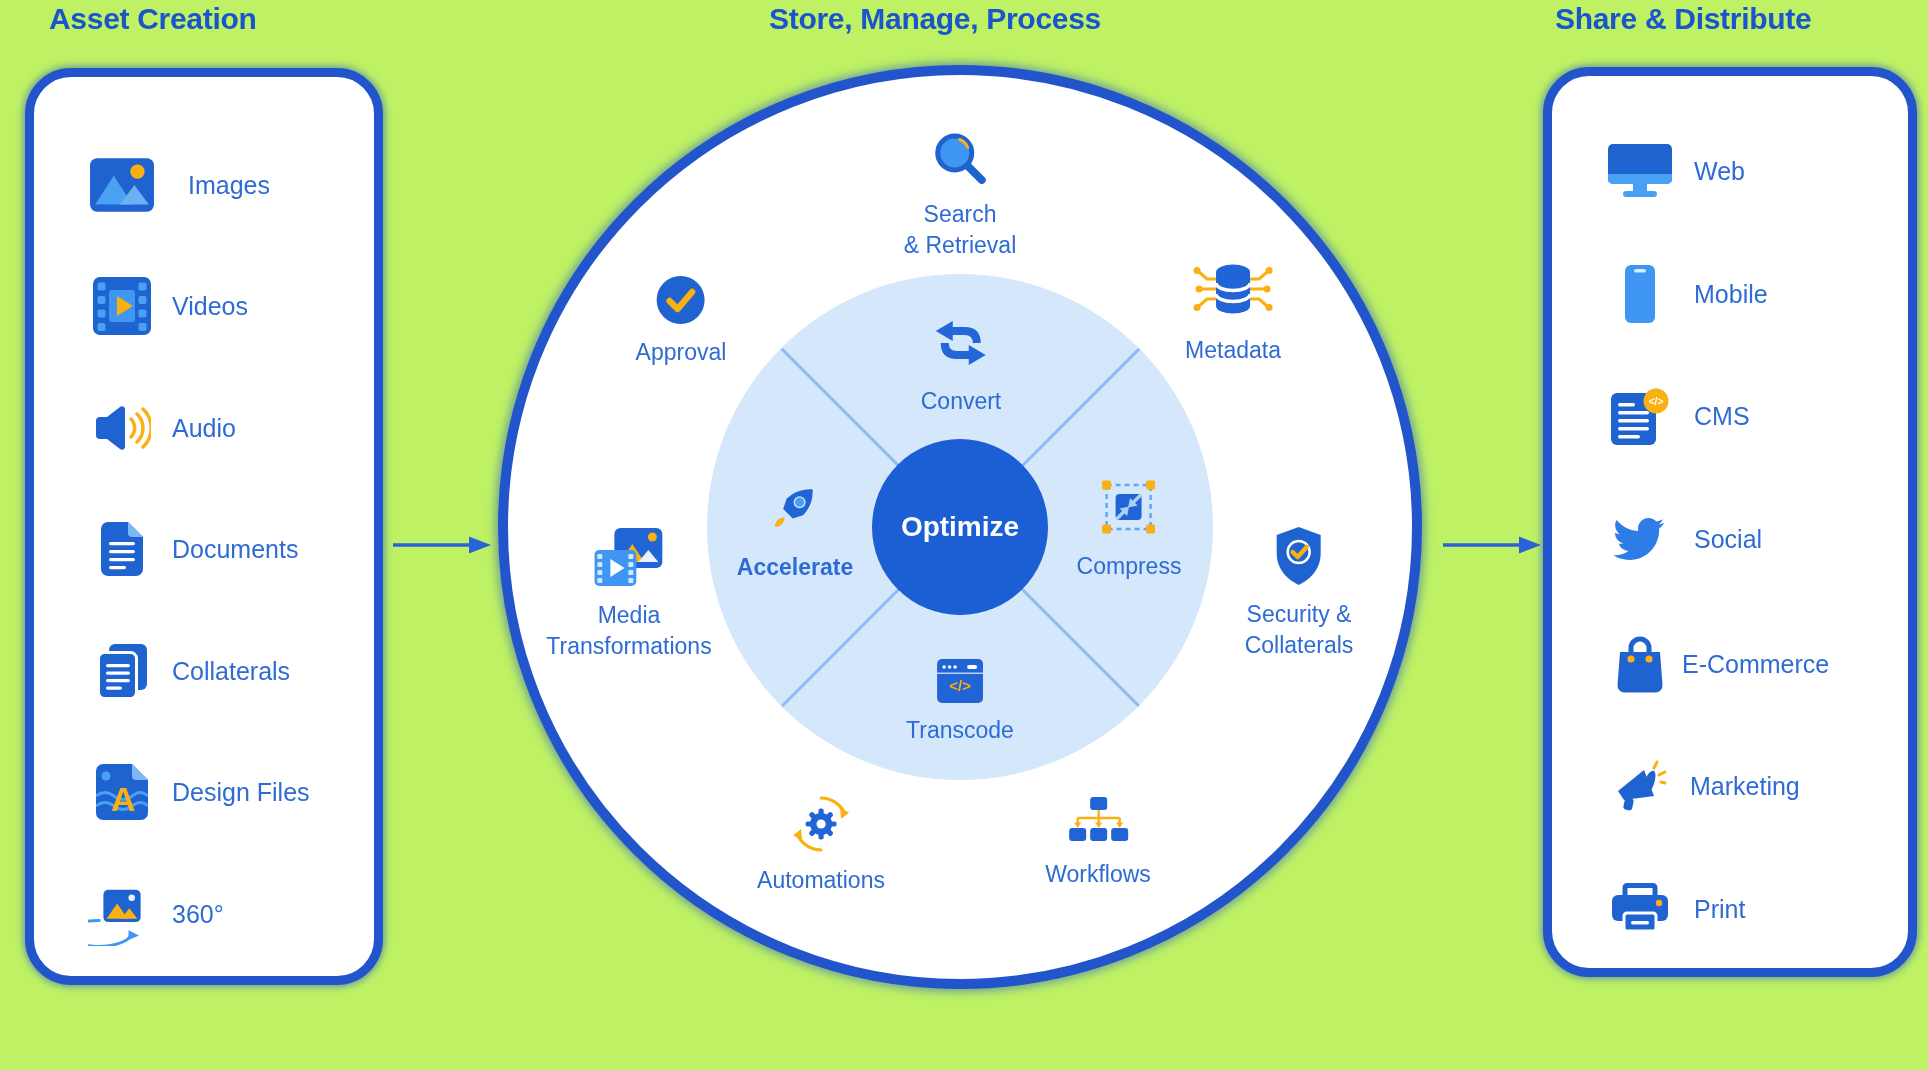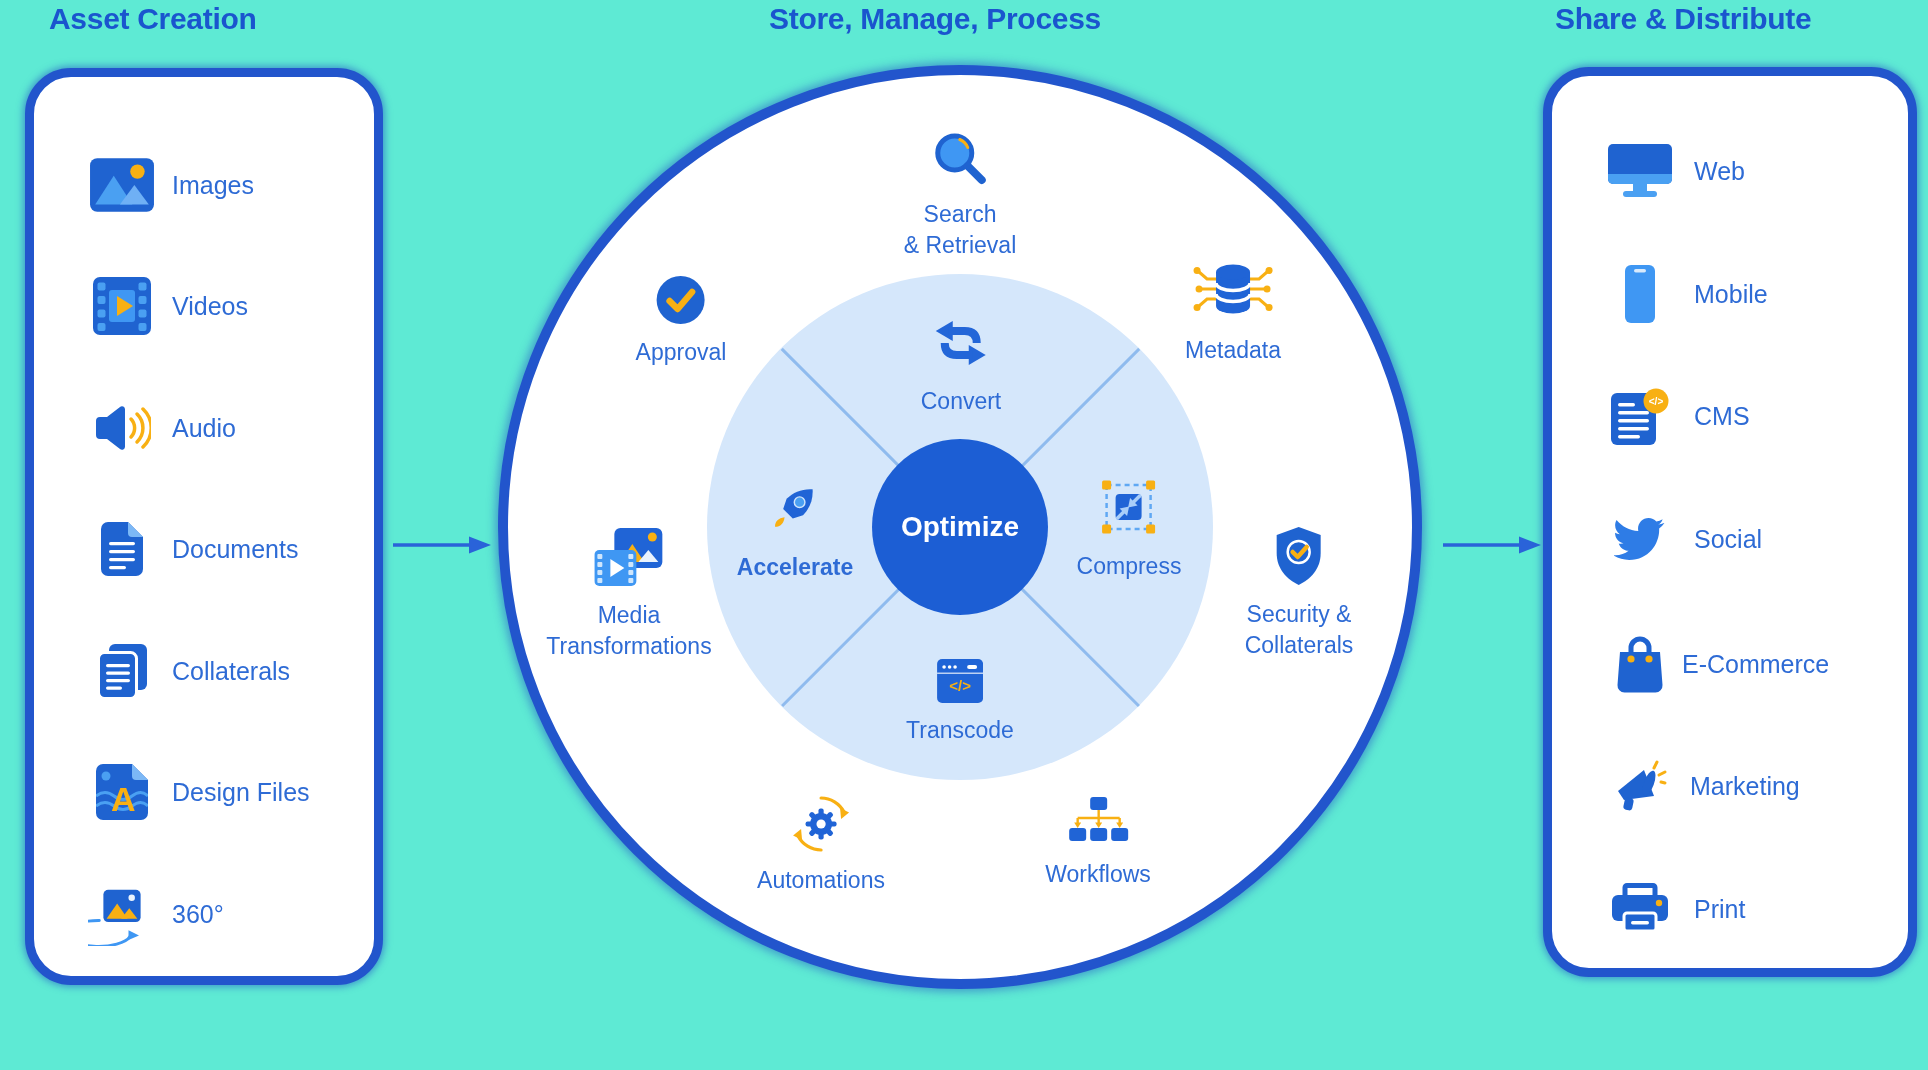--- a/index.html
+++ b/index.html
@@ -1,16 +1,16 @@
 <!DOCTYPE html>
 <html><head>
 <meta charset="utf-8">
 <style>
   html,body{margin:0;padding:0;background:#000;}
-  #stage{position:relative;width:1928px;height:1070px;background:#5eead4;overflow:hidden;
+  #stage{position:relative;width:1928px;height:1070px;background:#bef264;overflow:hidden;
          font-family:"Liberation Sans", sans-serif;}
   .section-title{position:absolute;top:2px;font-size:30px;font-weight:700;color:#1a55ce;letter-spacing:-0.3px;white-space:nowrap;}
   .panel{position:absolute;background:#fff;border:9px solid #2255cc;border-radius:46px;
          box-shadow:0 0 7px 2px rgba(37,84,196,.55);}
   .row{position:absolute;display:flex;align-items:center;height:68px;}
   .icon-box{width:68px;display:flex;align-items:center;justify-content:center;flex:0 0 68px;}
   .row-label{margin-left:16px;font-size:25px;color:#2e6bd5;white-space:nowrap;}
   .big-circle{position:absolute;left:498px;top:65px;width:904px;height:904px;border-radius:50%;
               background:#fff;border:10px solid #2255cc;box-shadow:0 0 8px 3px rgba(37,84,196,.5);}
   .inner-circle{position:absolute;left:707px;top:274px;width:506px;height:506px;border-radius:50%;background:#d5e7fb;}
@@ -25,21 +25,21 @@
 </head>
 <body>
 
 <div id="stage">
 
   <div class="section-title" style="left:49px;">Asset Creation</div>
   <div class="section-title" style="left:935px;transform:translateX(-50%);">Store, Manage, Process</div>
   <div class="section-title" style="left:1555px;">Share &amp; Distribute</div>
 
   <div class="panel" style="left:25px;top:68px;width:340px;height:899px;">
-    <div class="row" style="left:54px;top:74px;">
+    <div class="row" style="left:54px;top:74px;gap:16px;">
       <span class="icon-box">
         <svg width="66" height="56" viewBox="0 0 64 54">
             <rect x="1" y="1" width="62" height="52" rx="7" fill="#1f63d0"></rect>
             <circle cx="47" cy="14" r="7" fill="#f8b013"></circle>
             <path d="M6 46 L24 18 L42 46 Z" fill="#4aa0f2"></path>
             <path d="M30 46 L44 27 L58 46 Z" fill="#6fb0f5"></path>
           </svg>
       </span>
       <span class="row-label">Images</span>
     </div>

